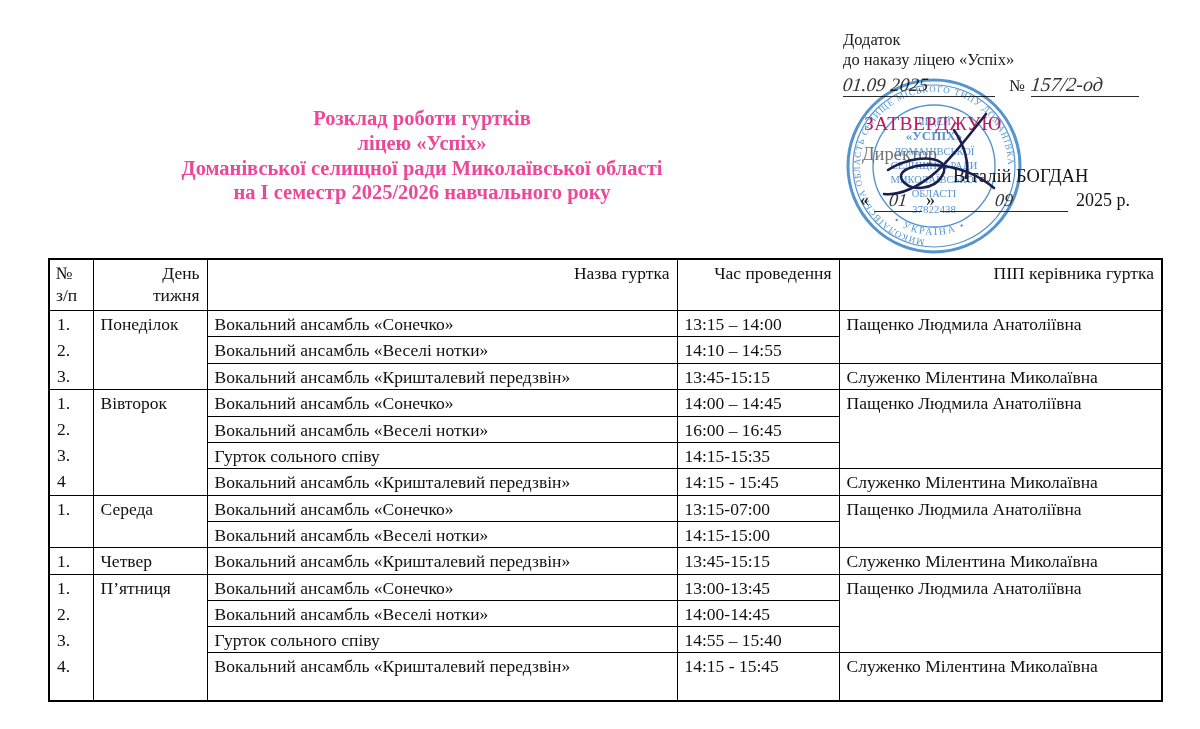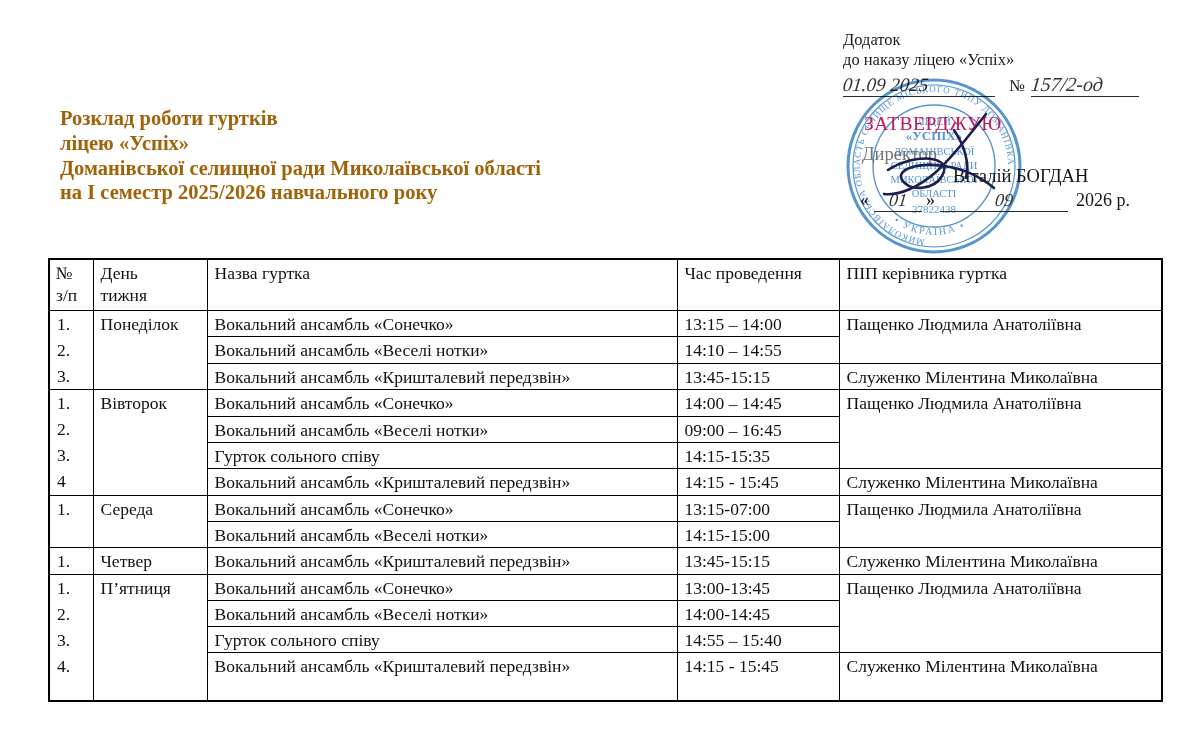--- a/index.html
+++ b/index.html
@@ -1,21 +1,21 @@
 <!DOCTYPE html>
 <html><head>
 <meta charset="utf-8">
 <style>
   html,body{margin:0;padding:0;background:#ffffff;}
   #page{position:relative;width:1200px;height:729px;background:#ffffff;overflow:hidden;
         font-family:"Liberation Serif", serif;color:#101010;}
 
   
-  .title-block{position:absolute;left:60px;top:106px;width:724px;
-               font-weight:bold;font-size:20.5px;line-height:24.8px;color:#a16207;}
+  .title-block{position:absolute;left:60px;top:106px;width:724px;text-align:center;
+               font-weight:bold;font-size:20.5px;line-height:24.8px;color:#ec4899;}
 
   
   .annex{position:absolute;left:843px;top:30px;width:330px;font-size:16.5px;line-height:20px;color:#1b1b1b;}
   .annex .row3{margin-top:4px;white-space:nowrap;}
   .hw{font-style:italic;color:#333333;transform:skewX(-6deg);display:inline-block;}
   .u{border-bottom:1.4px solid #2a2a2a;display:inline-block;}
 
   
   .approve-word{position:absolute;left:864px;top:113px;font-size:19.5px;letter-spacing:.5px;color:#be185d;}
   .director{position:absolute;left:862px;top:144px;font-size:18.5px;color:#737373;}
@@ -28,21 +28,21 @@
          mix-blend-mode:multiply;pointer-events:none;}
   
   .signature{position:absolute;left:858px;top:108px;width:170px;height:105px;pointer-events:none;}
 
   
   .sched-wrap{position:absolute;left:48px;top:258px;}
   table.sched{border-collapse:collapse;table-layout:fixed;width:1113px;
               font-size:17.5px;border:2.2px solid #000;}
   table.sched th, table.sched td{border:1.4px solid #000;vertical-align:top;
               padding:1px 7px 0 7px;overflow:hidden;}
-  table.sched th{font-weight:normal;text-align:left;height:48px;line-height:22px;padding-top:2px;}
+  table.sched th{font-weight:normal;text-align:right;height:48px;line-height:22px;padding-top:2px;}
   table.sched th.h-num{text-align:left;padding-left:6px;}
   tr.r{height:25.8px;}
   tr.r.tall{height:48px;}
   td.c-num{padding-left:7px;padding-right:2px;}
   .num-line{height:25.8px;line-height:24px;}
   td.c-day, td.c-club, td.c-time, td.c-leader{line-height:24px;margin-top:32px;}
 </style>
 </head>
 <body>
 
@@ -91,21 +91,21 @@
   </svg>
 
   <div class="approve-word">ЗАТВЕРДЖУЮ</div>
   <div class="director">Директор</div>
   <div class="dir-name">Віталій БОГДАН</div>
   <div class="date-line">
     <span>«</span>
     <span class="u slot" style="width:48px;"><span class="hw" style="font-size:18px;">01</span></span>
     <span>»</span>
     <span class="u slot" style="width:128px;"><span class="hw" style="font-size:18px;">09</span></span>
-    <span style="margin-left:4px;">2026 р.</span>
+    <span style="margin-left:4px;">2025 р.</span>
   </div>
 
   <svg class="signature" viewBox="0 0 170 105">
     <g fill="none" stroke="#1a1f4f" stroke-width="2.6" stroke-linecap="round">
       <path d="M 128,6 C 112,26 96,48 78,64 C 62,78 42,88 26,86"></path>
       <path d="M 30,62 C 58,44 96,48 84,68 C 76,82 52,84 44,72 C 38,62 58,54 86,58 C 108,61 124,70 136,80"></path>
       <path d="M 96,22 C 104,34 112,52 108,70"></path>
     </g>
   </svg>
 
@@ -155,21 +155,21 @@
               <div class="num-line">3.</div>
               <div class="num-line">4</div>
             </td>
             <td class="c-day" rowspan="4">Вівторок</td>
             <td class="c-club">Вокальний ансамбль «Сонечко»</td>
             <td class="c-time">14:00 – 14:45</td>
             <td class="c-leader" rowspan="3">Пащенко Людмила Анатоліївна</td>
           </tr>
           <tr class="r">
             <td class="c-club">Вокальний ансамбль «Веселі нотки»</td>
-            <td class="c-time">09:00 – 16:45</td>
+            <td class="c-time">16:00 – 16:45</td>
           </tr>
           <tr class="r">
             <td class="c-club">Гурток сольного співу</td>
             <td class="c-time">14:15-15:35</td>
           </tr>
           <tr class="r">
             <td class="c-club">Вокальний ансамбль «Кришталевий передзвін»</td>
             <td class="c-time">14:15 - 15:45</td>
             <td class="c-leader" rowspan="1">Служенко Мілентина Миколаївна</td>
           </tr>

